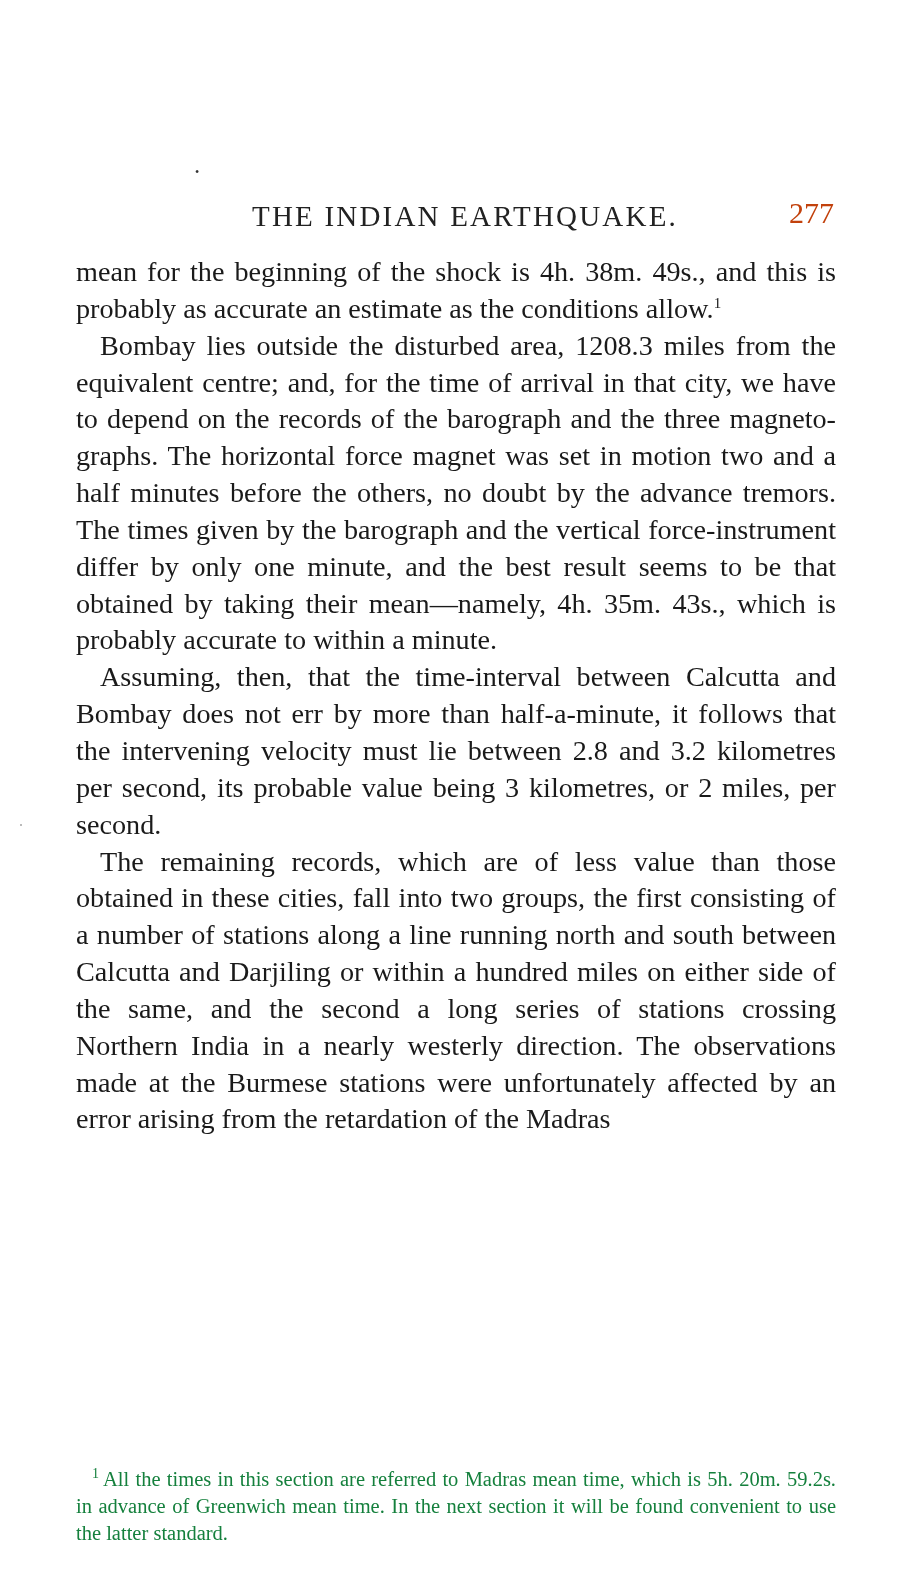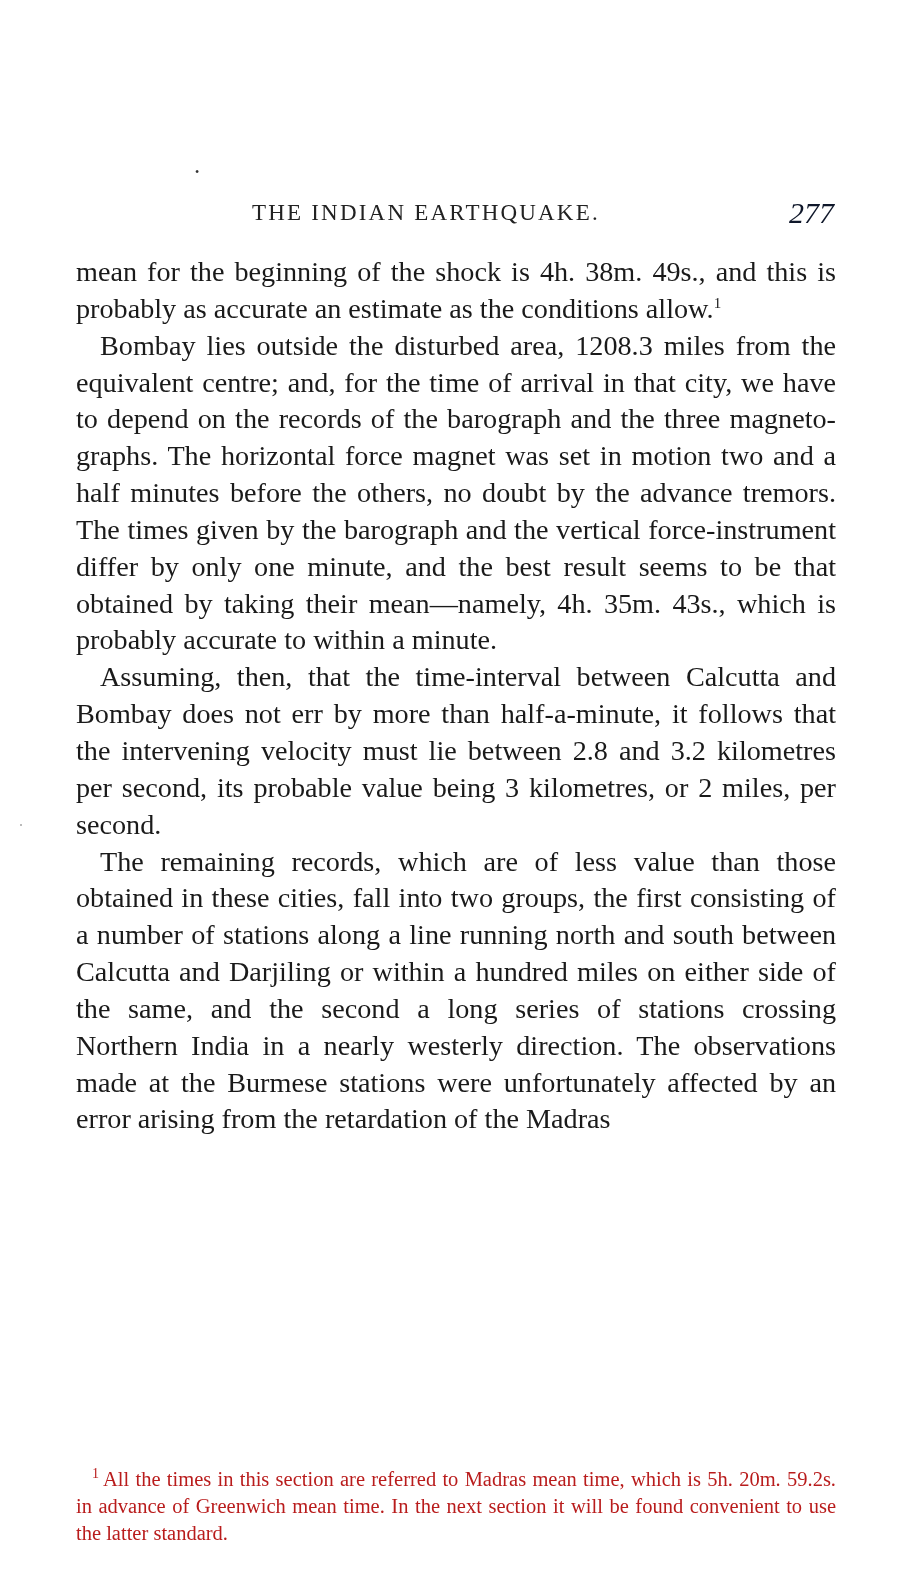--- a/index.html
+++ b/index.html
@@ -27,31 +27,30 @@
       position: absolute;
       left: 76px;
       top: 198px;
       width: 762px;
       height: 40px;
     }
     .running-title {
       position: absolute;
       left: 176px;
       top: 2px;
-      font-size: 23px;
+      font-size: 29px;
       letter-spacing: 2.2px;
       color: #222;
     }
     .page-number {
       position: absolute;
       right: 4px;
       top: -2px;
       font-size: 30px;
-      font-style: italic;
-      color: #0f172a;
+      color: #c2410c;
     }
     .body-text {
       position: absolute;
       left: 76px;
       top: 254px;
       width: 760px;
       font-size: 28.2px;
       line-height: 36.85px;
       text-align: justify;
       hyphens: manual;
@@ -69,21 +68,21 @@
       line-height: 0;
     }
     .footnote {
       position: absolute;
       left: 76px;
       top: 1466px;
       width: 760px;
       font-size: 20.5px;
       line-height: 27px;
       text-align: justify;
-      color: #b91c1c;
+      color: #15803d;
     }
     .footnote .fn-mark {
       font-size: 14px;
       vertical-align: super;
       line-height: 0;
       margin-left: 16px;
       margin-right: 4px;
     }
     .margin-dot {
       position: absolute;

